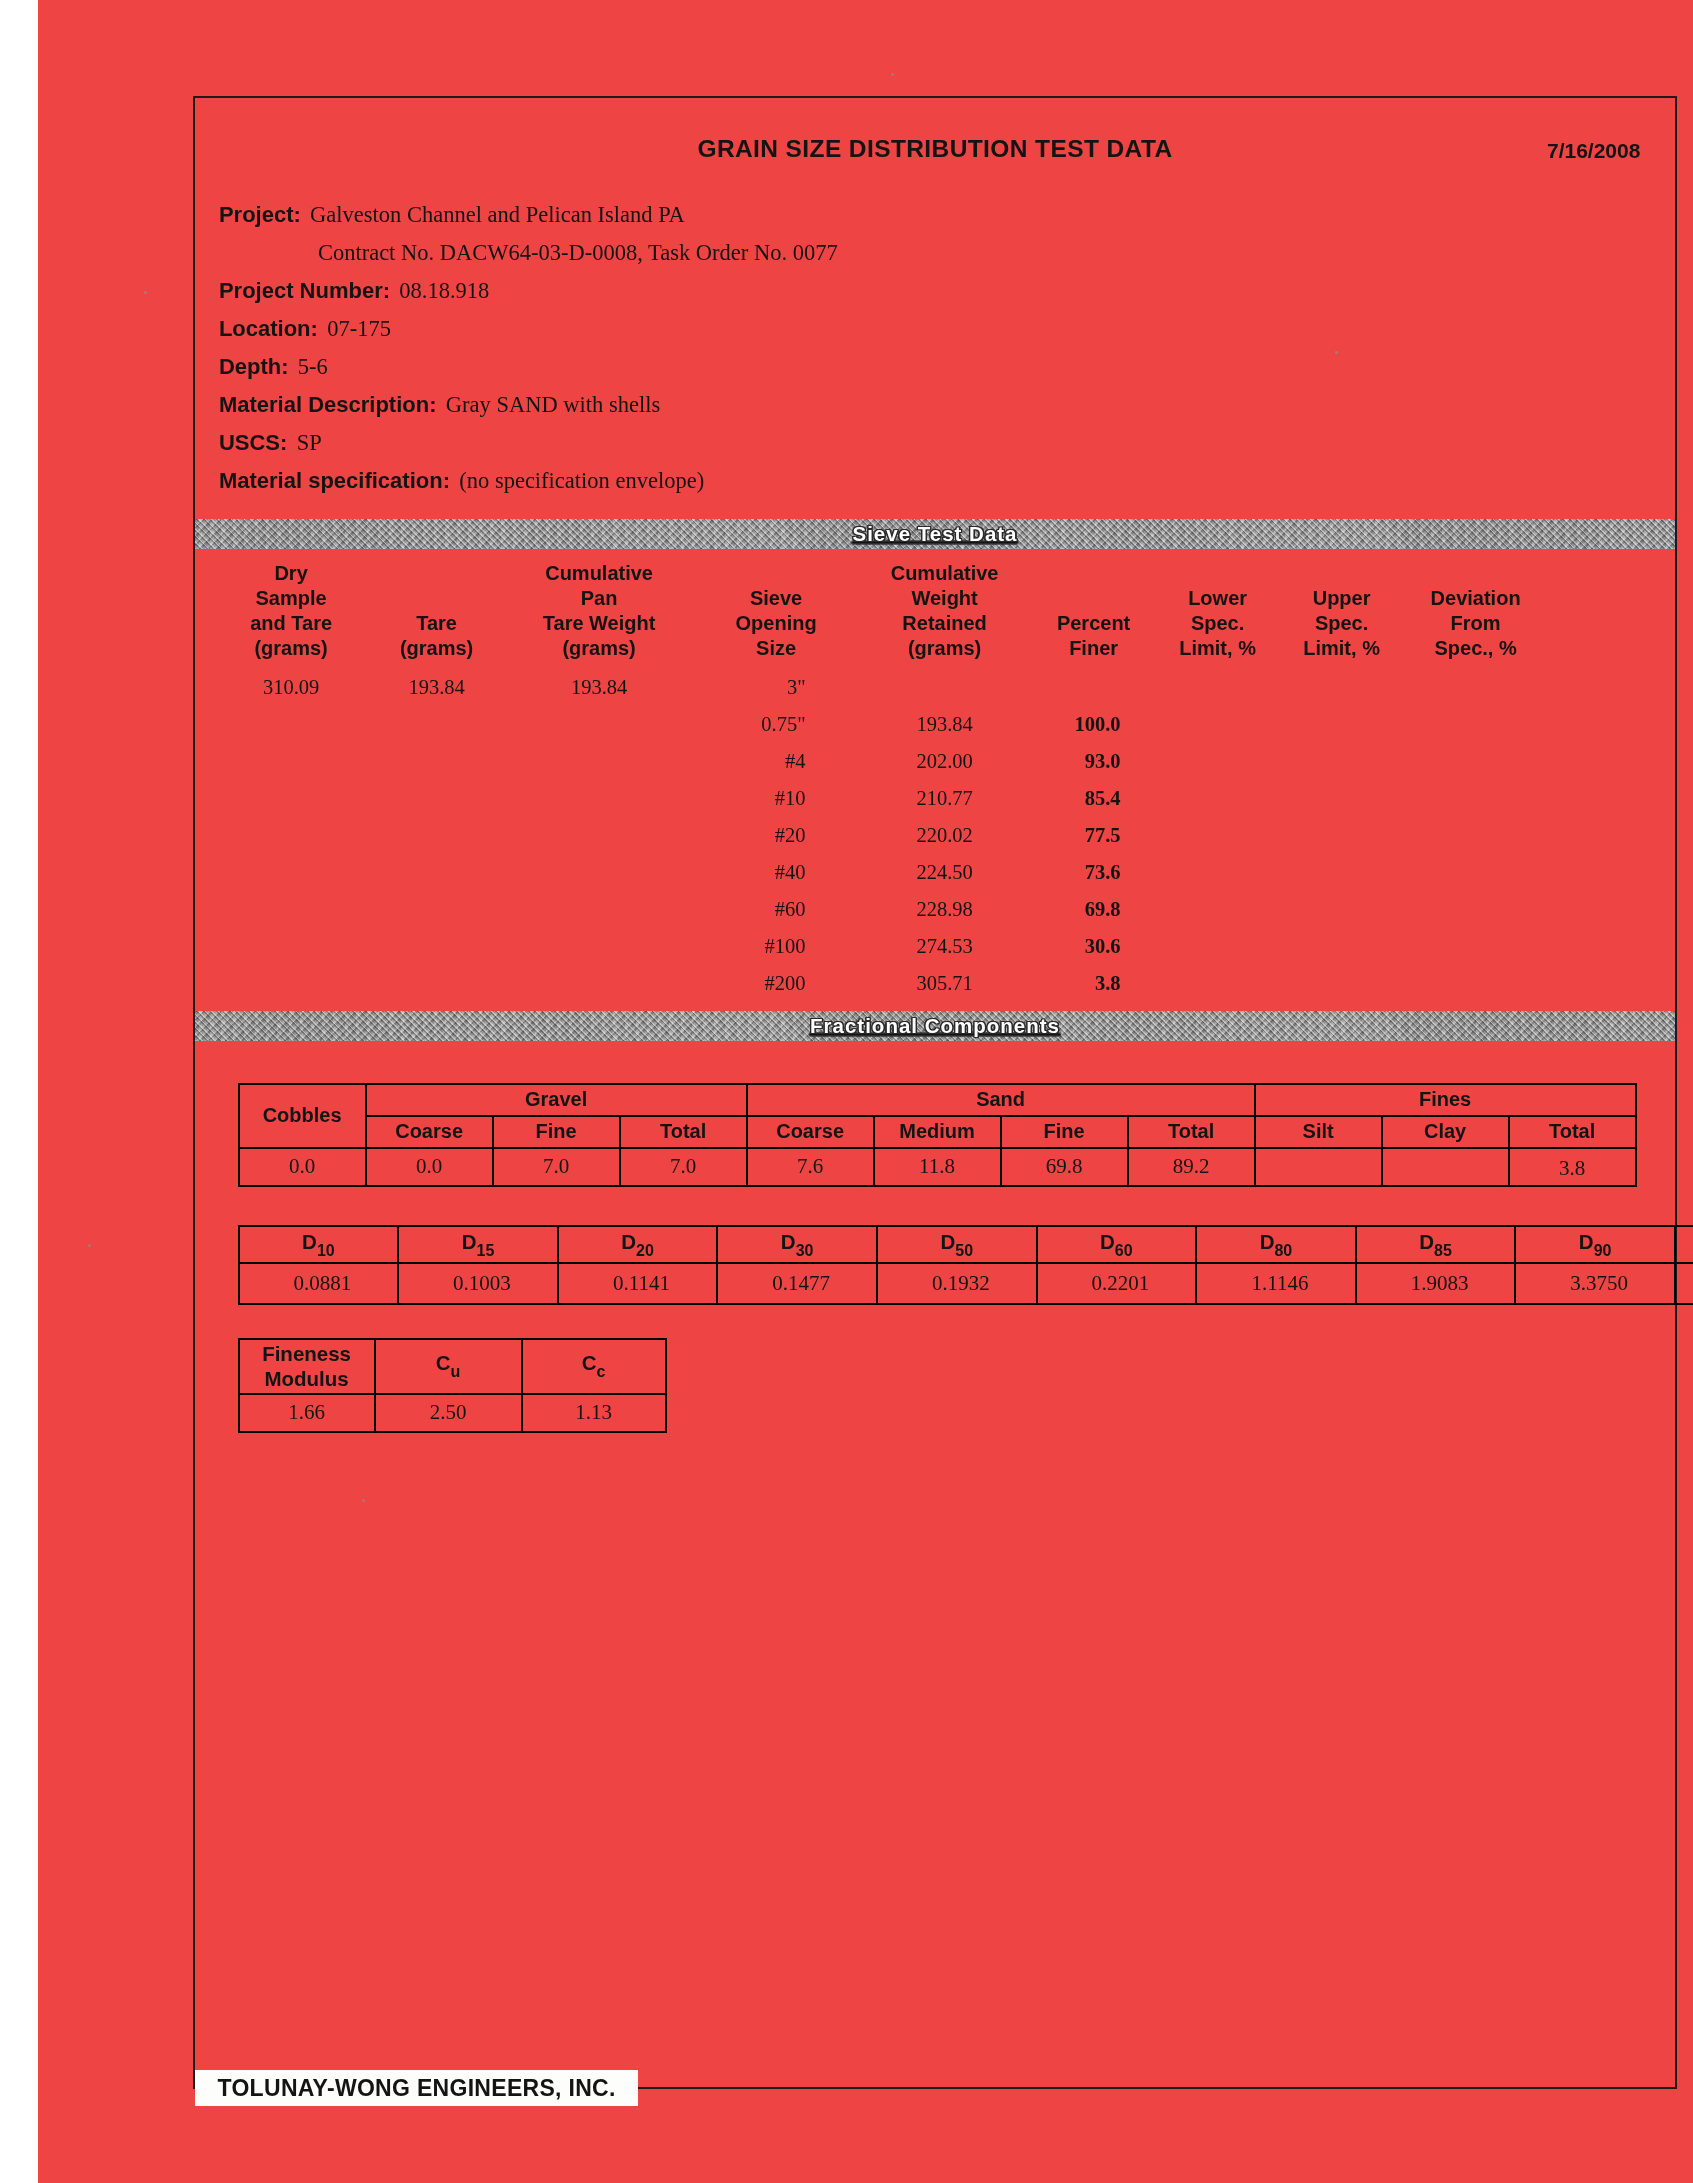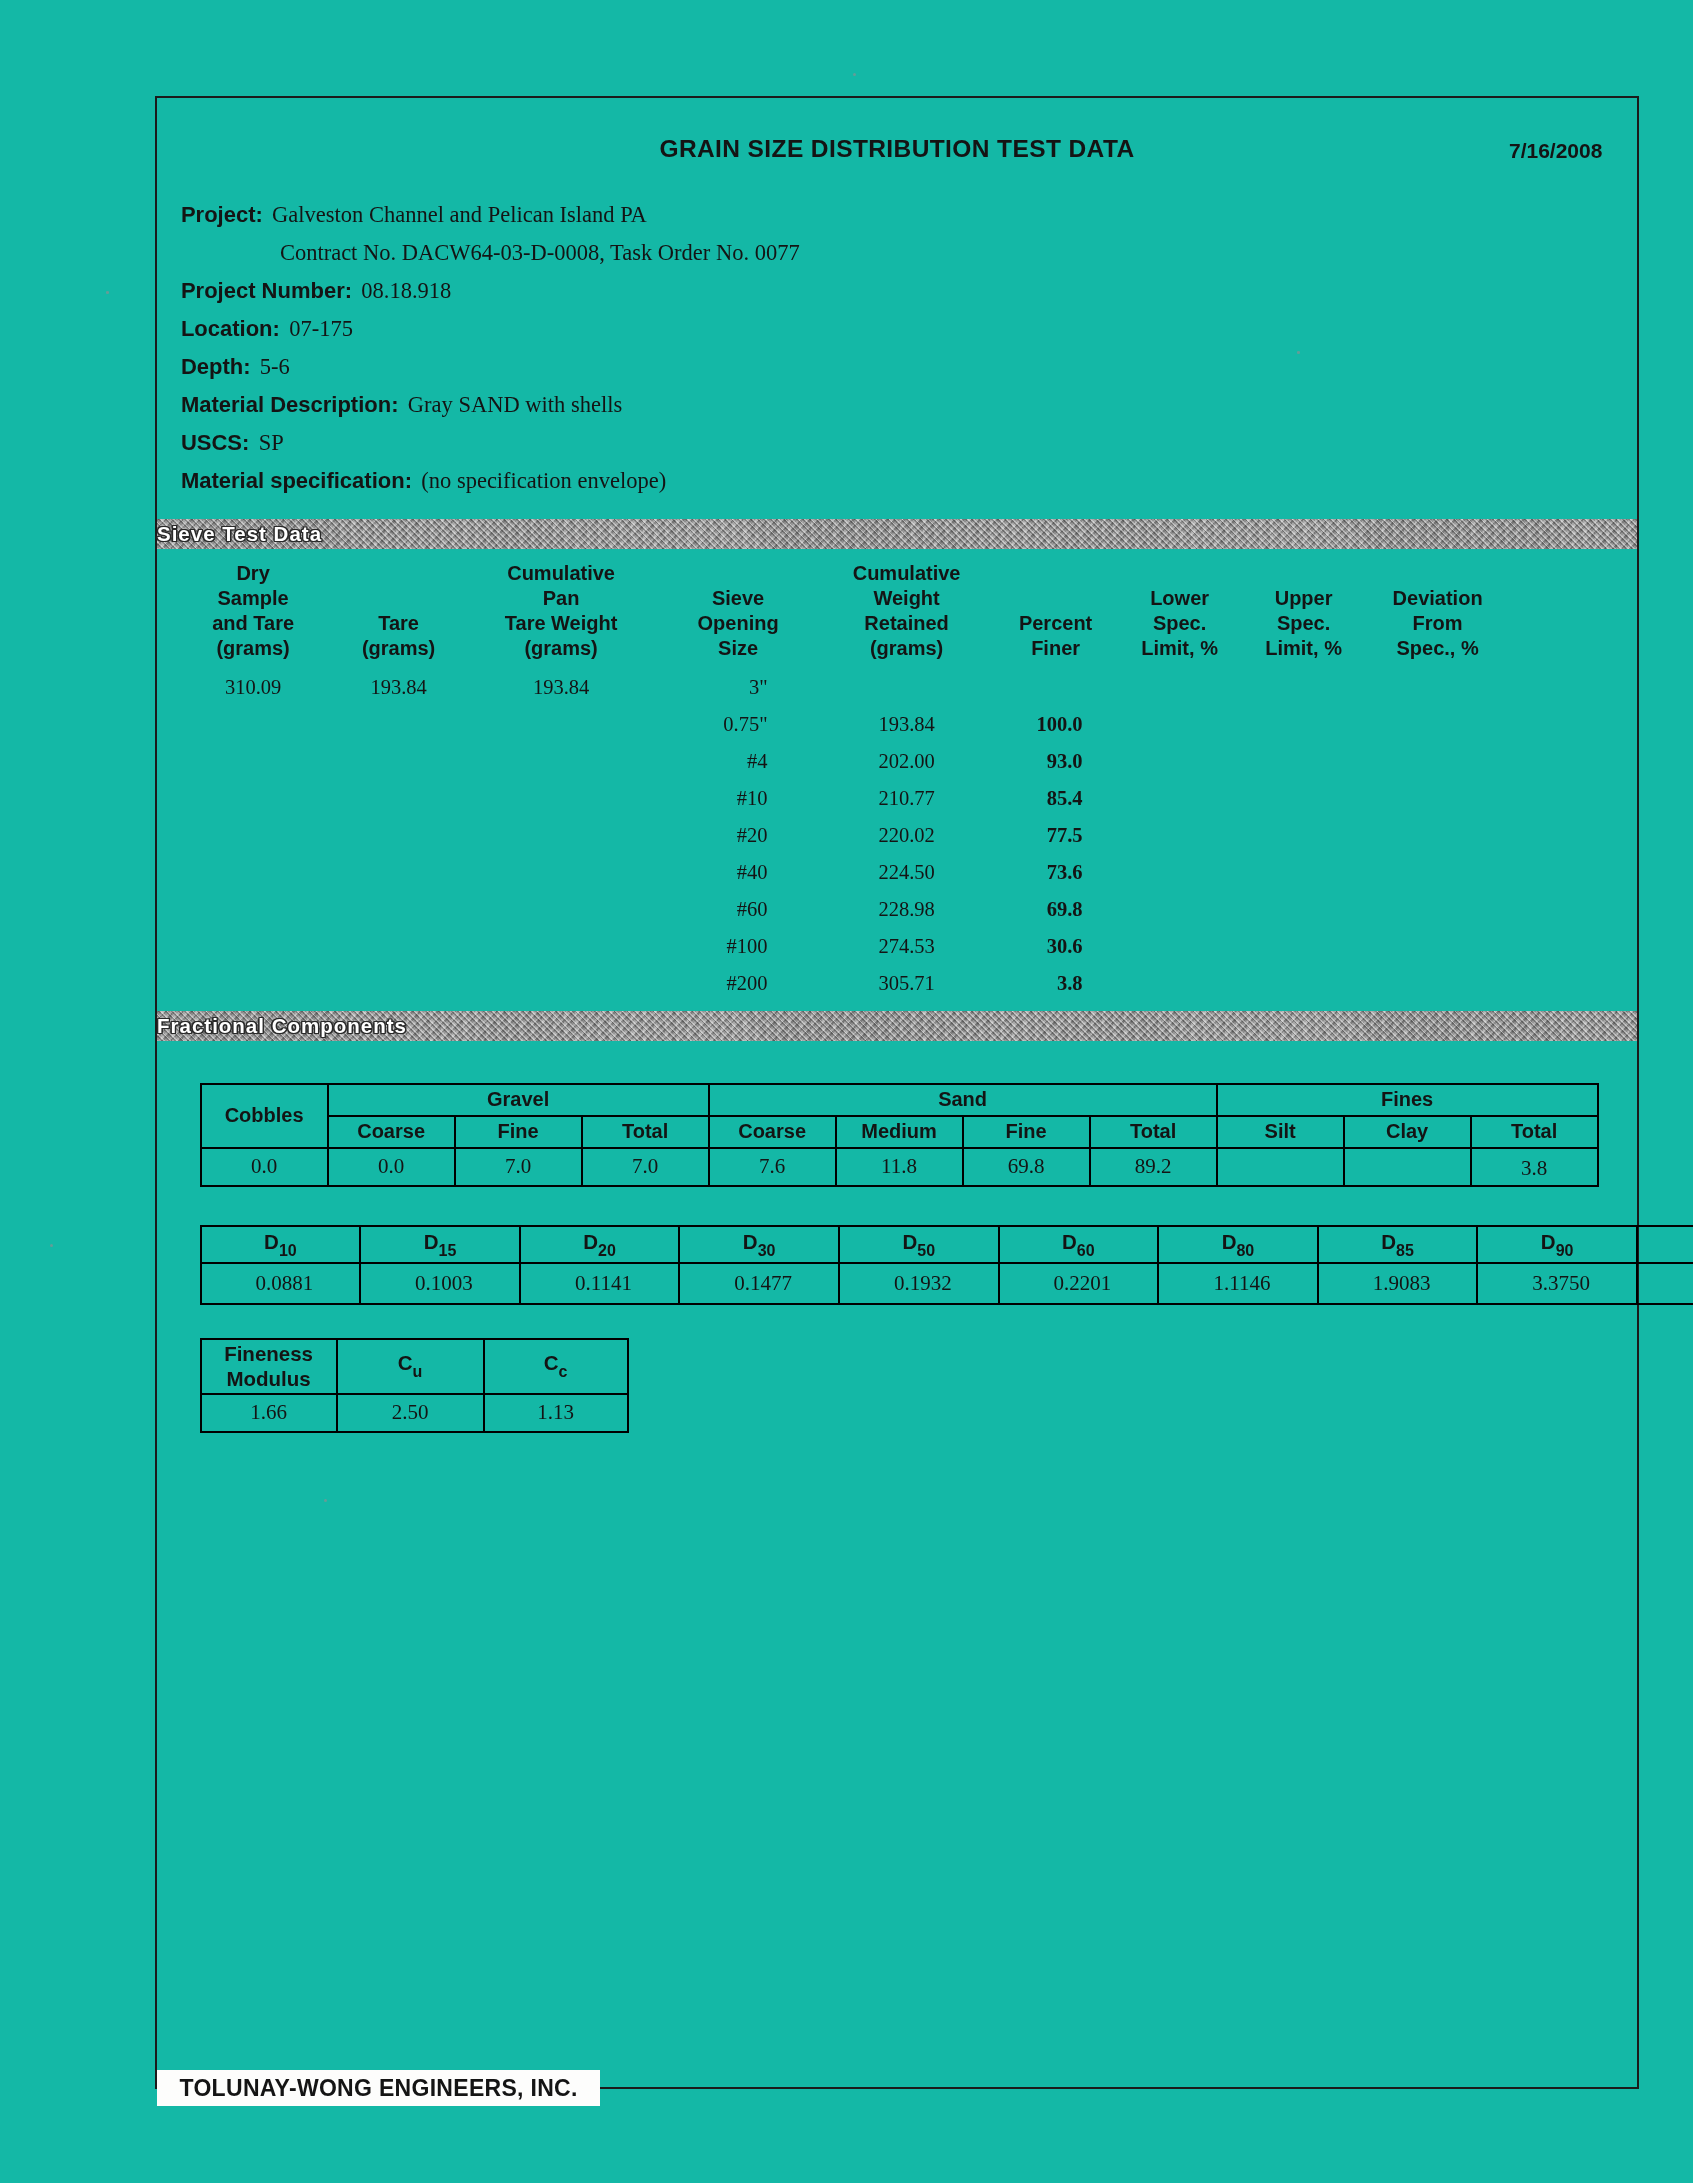--- a/index.html
+++ b/index.html
@@ -3,21 +3,21 @@
 <meta charset="utf-8">
 <style>
   * { margin:0; padding:0; box-sizing:border-box; }
   html,body { background:#ffffff; }
   body {
     width:1694px; height:2183px;
     font-family:"Liberation Serif", serif;
     color:#141414;
     position:relative;
   }
-  .page { position:absolute; inset:0; background:#14b8a6; overflow:hidden; }
+  .page { position:absolute; inset:0; background:#ef4444; overflow:hidden;margin-left:38px; }
 
   .doc-border {
     position:absolute; left:155px; top:96px;
     width:1484px; height:1993px;
     border:2.6px solid #1b1b1b;
     padding:0 14.6px;
   }
 
   .title-row { position:relative; margin-top:37px; text-align:center; height:32px; }
   .doc-title {
@@ -32,26 +32,27 @@
   .info { margin-top:29px; padding-left:9.3px; }
   .info-line { height:38px; line-height:38px; font-size:22.5px; white-space:nowrap; }
   .info-label {
     font-family:"Liberation Sans", sans-serif; font-weight:bold;
     font-size:22px; margin-right:9.3px;
   }
   .indent { padding-left:99px; }
 
   .section-bar {
     margin:18.5px -14.6px 0 -14.6px;
-    height:30px; line-height:30px; 
+    height:30px; line-height:30px; text-align:center;
     background-color:#9a9a9a;
     background-image:
       repeating-linear-gradient(45deg, rgba(255,255,255,.35) 0 1.3px, rgba(0,0,0,0) 1.3px 3.3px, rgba(0,0,0,.22) 3.3px 4.6px),
       repeating-linear-gradient(-45deg, rgba(255,255,255,.22) 0 2px, rgba(0,0,0,0) 2px 4px, rgba(0,0,0,.18) 4px 6px),
       repeating-linear-gradient(90deg, #8d8d8d 0 4px, #a8a8a8 4px 7.3px, #979797 7.3px 11.2px);
+    text-decoration: underline;
   }
   .bar-text {
     color:#ffffff; font-family:"Liberation Sans", sans-serif; font-weight:bold;
     font-size:20.5px; letter-spacing:1px;
     text-shadow:-1.3px -1.3px 0 #2a2a2a, 1.3px -1.3px 0 #2a2a2a, -1.3px 1.3px 0 #2a2a2a, 1.3px 1.3px 0 #2a2a2a,
                  0 -1.3px 0 #2a2a2a, 0 1.3px 0 #2a2a2a, -1.3px 0 0 #2a2a2a, 1.3px 0 0 #2a2a2a;
   }
 
   table { border-collapse:collapse; }
 

